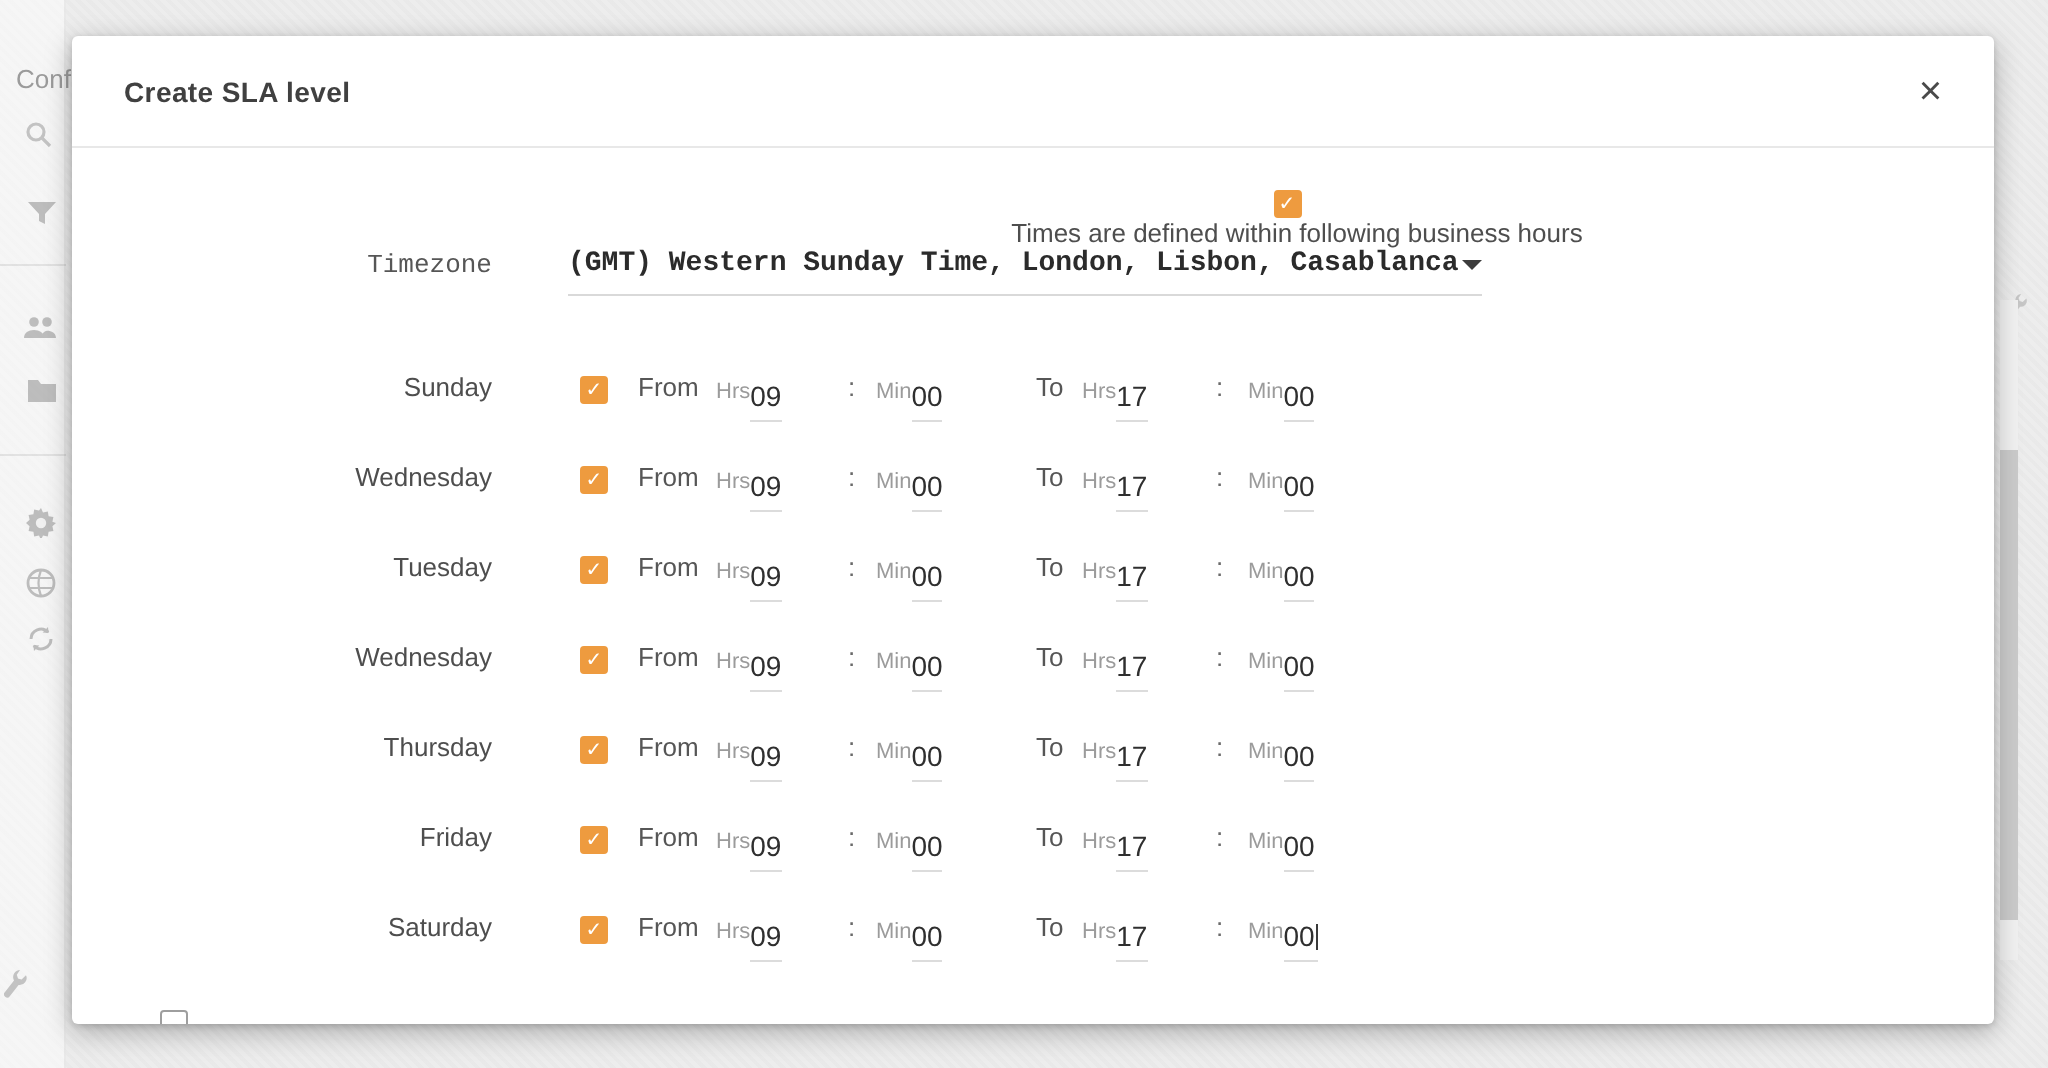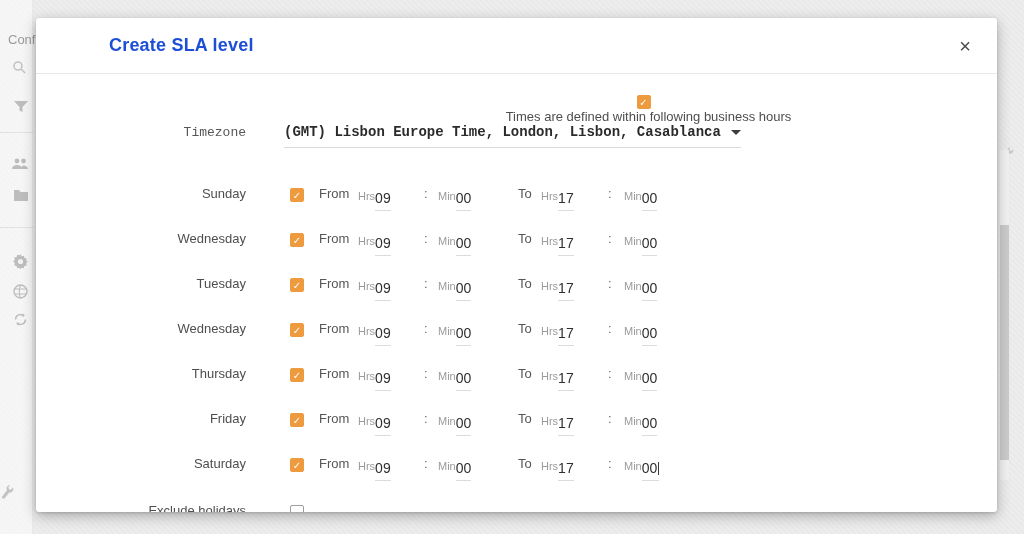--- a/index.html
+++ b/index.html
@@ -36,21 +36,21 @@
   .modal {
     position:absolute; left:36px; top:18px; width:961px; height:494px;
     background:#ffffff; border-radius:3px;
     box-shadow:0 4px 14px rgba(0,0,0,0.28), 0 1px 3px rgba(0,0,0,0.15);
     overflow:hidden;
   }
   .modal-header {
     height:56px; display:flex; align-items:center;
     padding:0 26px; border-bottom:1px solid #e8e8e8;
   }
-  .modal-title { font-size:18px; font-weight:bold; color:#1d4ed8; letter-spacing:0.2px;margin-left:47px; }
+  .modal-title { font-size:14px; font-weight:bold; color:#404040; letter-spacing:0.2px; }
   .close-btn {
     margin-left:auto; font-size:20px; line-height:20px; color:#4a4a4a;
     cursor:pointer; background:none; border:none; font-family:inherit;
   }
   .modal-body { padding-top:21px; }
 
   
   .checkbox {
     width:14px; height:14px; border-radius:2px; flex:0 0 14px;
     border:1px solid #9e9e9e; background:transparent; position:relative; cursor:pointer;
@@ -183,21 +183,21 @@
   <div class="modal-body">
 
     <div class="bh-row">
       <span class="checkbox checked"></span>
       <span class="bh-label">Times are defined within following business hours</span>
     </div>
 
     <div class="tz-row">
       <span class="tz-label">Timezone</span>
       <div class="tz-select">
-        <span class="tz-value">(GMT) Lisbon Europe Time, London, Lisbon, Casablanca</span>
+        <span class="tz-value">(GMT) Western Sunday Time, London, Lisbon, Casablanca</span>
         <span class="caret-down"></span>
       </div>
     </div>
 
     <div class="day-rows">
         <div class="day-row">
     <span class="day-label">Sunday</span>
     <span class="checkbox checked"></span>
     <span class="fromto from-label">From</span>
     <span class="tfield f1">
@@ -360,18 +360,17 @@
     </span>
     <span class="colon c2">:</span>
     <span class="tfield f4">
       <span class="flabel">Min</span>
       <span class="fvalue focused">00</span>
     </span>
   </div>
       </div>
 
     <div class="clipped-row">
-      <span class="day-label">Exclude holidays</span>
       <span class="checkbox"></span>
     </div>
 
   </div>
 </div>
 
 </body></html>

